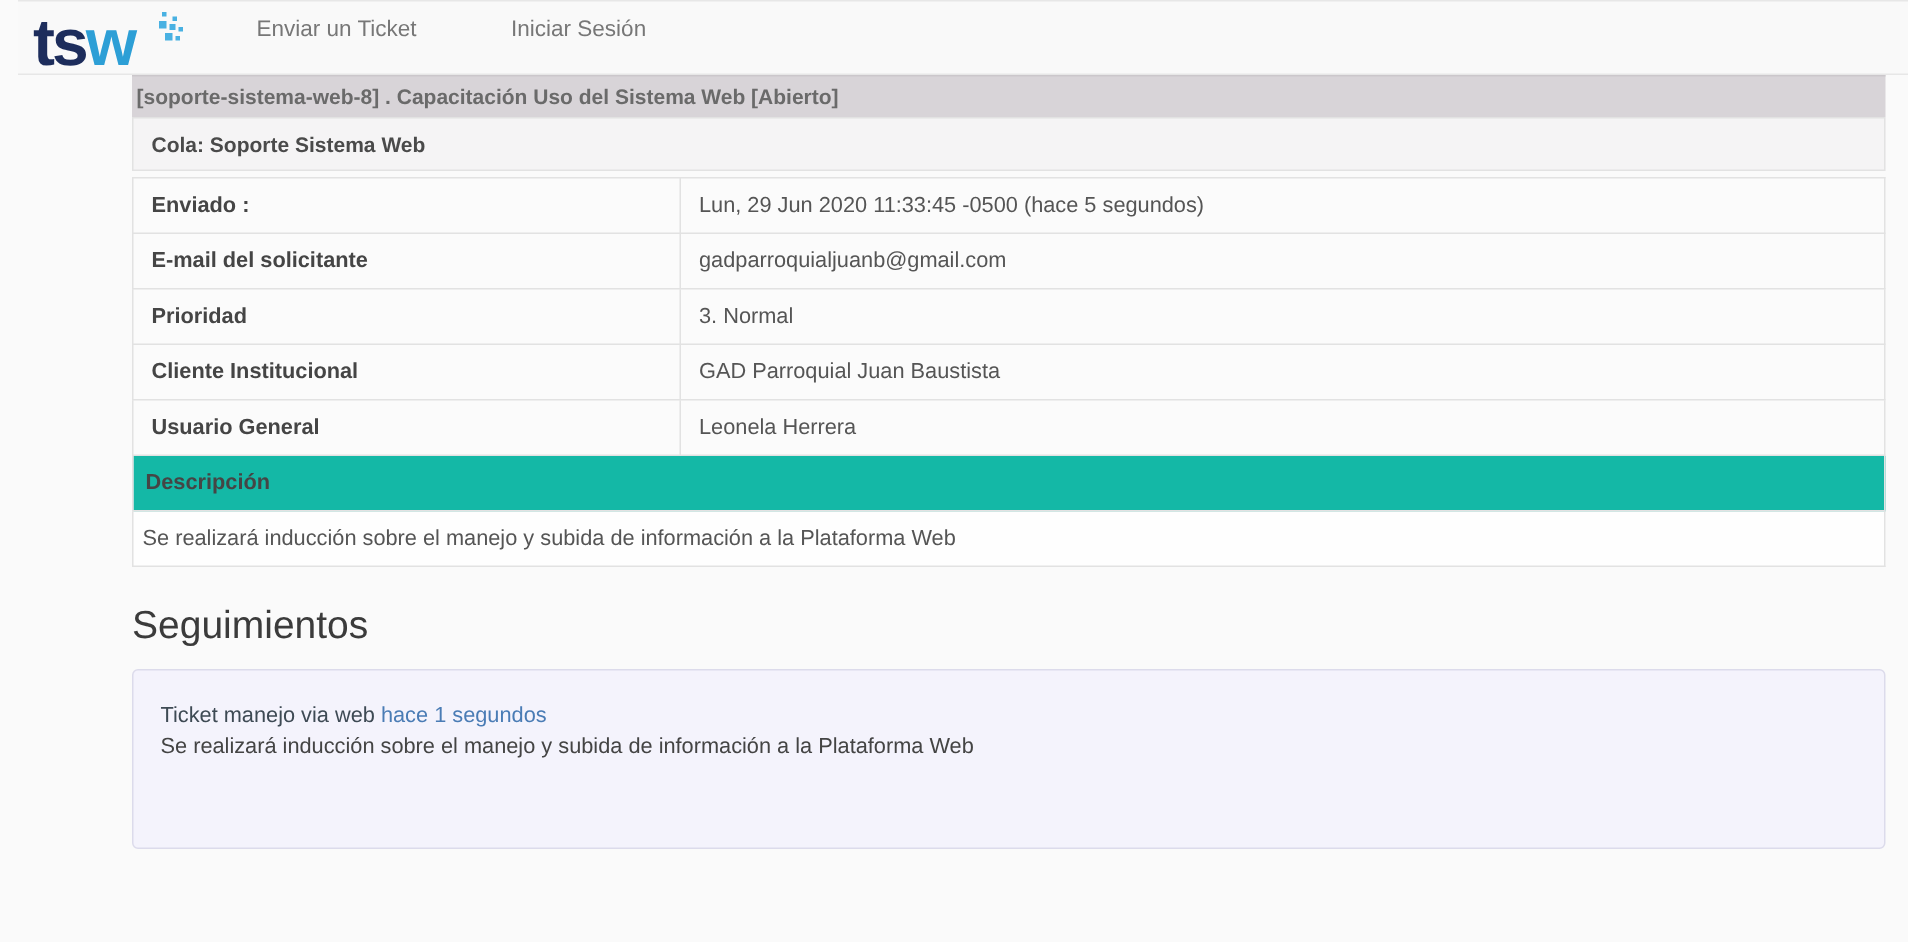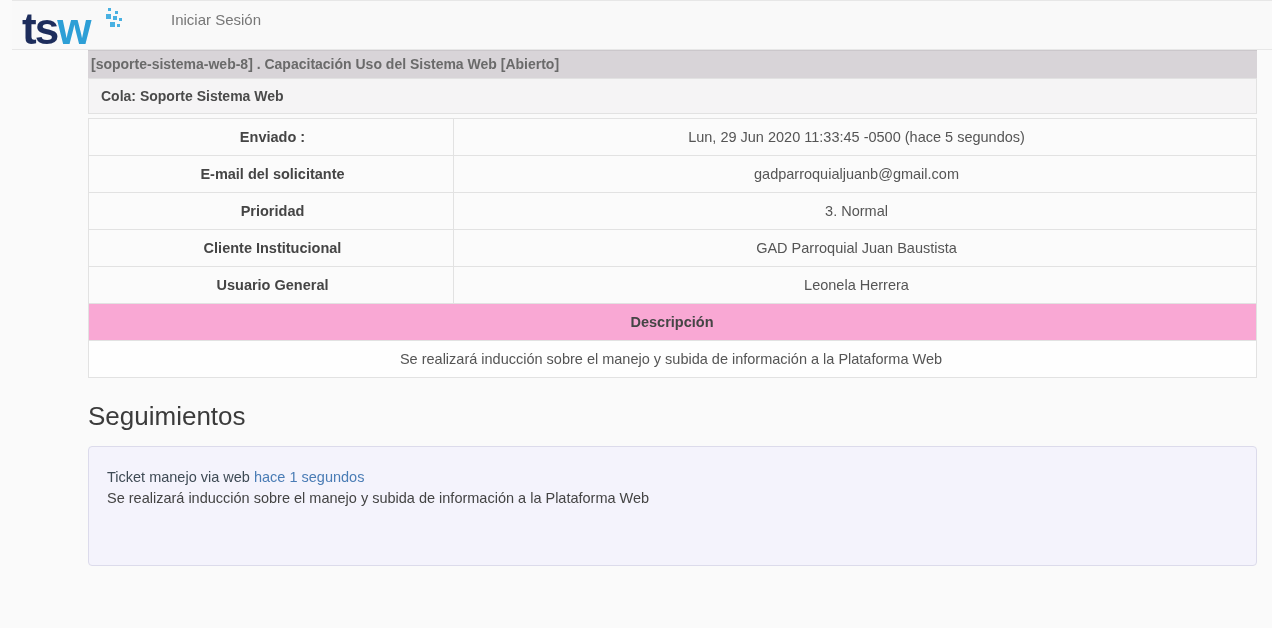--- a/index.html
+++ b/index.html
@@ -76,29 +76,28 @@
   table.fields {
     width: 100%;
     border-collapse: collapse;
     font-size: 14.5px;
     background: #fbfbfb;
   }
   table.fields td {
     border: 1px solid #e2e2e2;
     padding: 10px 9px 10px 12px;
     color: #555;
-    text-align: center;
   }
   table.fields td.lbl {
     width: 365px;
     font-weight: bold;
     color: #454545;
   }
   table.fields td.desc-header {
-    background: #f9a8d4;
+    background: #14b8a6;
     font-weight: bold;
     color: #454545;
     padding-left: 8px;
   }
   table.fields td.desc-content {
     background: #fefefe;
     padding-left: 6px;
   }
 
   .followups-title {
@@ -127,20 +126,21 @@
 <body>
 
 <div class="navbar">
   <div class="logo">
     <span class="ts">ts</span><span class="w">w</span>
     <span class="dots">
       <span class="d1"></span><span class="d2"></span><span class="d3"></span><span class="d4"></span><span class="d5"></span><span class="d6"></span><span class="d7"></span>
     </span>
   </div>
   <div class="nav-items">
+    <div class="nav-item">Enviar un Ticket</div>
     <div class="nav-item">Iniciar Sesión</div>
   </div>
 </div>
 
 <div class="container">
 
 
   <div class="ticket-header">[soporte-sistema-web-8] . Capacitación Uso del Sistema Web [Abierto]</div>
 
   <div class="queue-row">Cola: Soporte Sistema Web</div>

